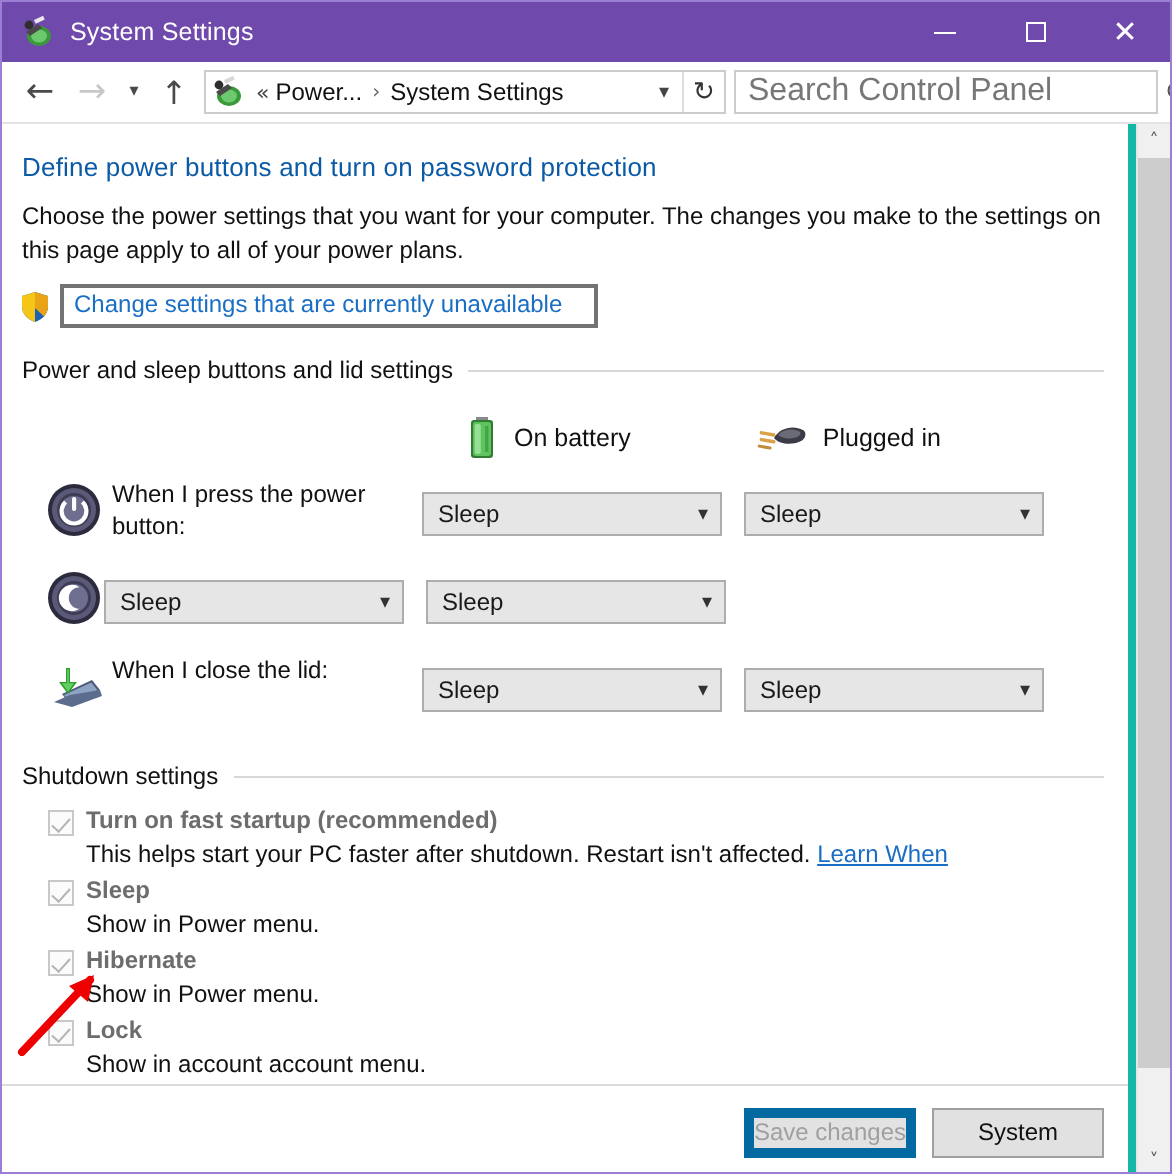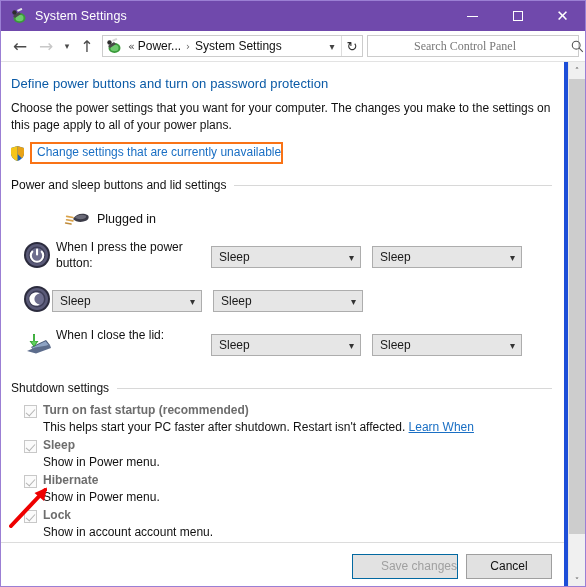--- a/index.html
+++ b/index.html
@@ -15,21 +15,21 @@
     font-size: 12px;
     color: #000000;
     -webkit-font-smoothing: antialiased;
   }
   .window {
     position: relative;
     width: 586px;
     height: 587px;
     box-sizing: border-box;
     border: 1px solid #9b7fd4;
-    background: #1d4ed8;
+    background: #14b8a6;
     overflow: hidden;
   }
 
   
   .titlebar {
     height: 30px;
     background: #7049ac;
     display: flex;
     align-items: center;
     position: relative;
@@ -136,26 +136,25 @@
     border: 1px solid #cccccc;
     display: flex;
     align-items: center;
     box-sizing: border-box;
     background: #ffffff;
   }
   .search-input {
     flex: 1;
     border: none;
     outline: none;
-    font-family: Liberation Serif, serif;
-    font-size: 12px;
+    font-family: Liberation Sans, sans-serif;
+    font-size: 16px;
     color: #111;
     padding-left: 6px;
     background: transparent;
-    margin-left: 40px;
   }
   .search-input::placeholder { color: #777777; }
   .search-icon {
     width: 22px; display:flex; align-items:center; justify-content:center;
     color: #444; font-size: 12px;
   }
 
   
   .content {
     position: relative;
@@ -187,22 +186,22 @@
   .uac-row {
     display: flex;
     align-items: center;
     margin: 9px 0 0 8px;
     position: relative;
   }
   .shield {
     width: 17px; height: 17px; position: relative; flex: none; margin-right: 4px;
   }
   .redbox {
-    border: 2px solid #f97316;
-    padding: 1px 0 2px 5px;
+    border: 2px solid #737373;
+    padding: 1px 16px 2px 5px;
     display: inline-block;
     line-height: 15px;
   }
   .link {
     color: #1a6fc4;
     font-size: 12px;
     text-decoration: none;
     cursor: pointer;
   }
 
@@ -326,23 +325,22 @@
     min-width: 86px;
     font-size: 12px;
     font-family: "Liberation Sans", sans-serif;
     box-sizing: border-box;
     display: flex;
     align-items: center;
     justify-content: center;
   }
   .btn.disabled {
     background: #e2e2e2;
-    border: 1px solid #0369a1;
+    border: 5px solid #0369a1;
     color: #a0a0a0;
-    padding-left: 28px;
   }
   .btn.normal {
     background: #e1e1e1;
     border: 1px solid #9f9f9f;
     color: #111;
     margin-left: 8px;
     cursor: pointer;
   }
 
   
@@ -465,20 +463,32 @@
           <a class="link">Change settings that are currently unavailable</a>
         </span>
       </div>
 
       <div class="section-head">
         <span>Power and sleep buttons and lid settings</span>
         <span class="rule"></span>
       </div>
 
       <div class="col-headers">
+        <div class="col-h battery">
+          <span class="icon-battery">
+            <svg width="16" height="22" viewBox="0 0 16 22">
+              <rect x="5" y="0.5" width="6" height="2" fill="#8a8a8a"></rect>
+              <rect x="2.5" y="2" width="11" height="19" rx="1.6" fill="#2f7d32"></rect>
+              <rect x="3.5" y="3" width="9" height="17" rx="1.2" fill="#5ec45e"></rect>
+              <rect x="4.4" y="4" width="3" height="15" rx="1" fill="#95e095"></rect>
+              <rect x="9.6" y="5" width="1.6" height="13" fill="#2f7d32" opacity="0.5"></rect>
+            </svg>
+          </span>
+          <span>On battery</span>
+        </div>
         <div class="col-h plug">
           <span class="icon-plug">
             <svg width="26" height="18" viewBox="0 0 26 18">
               <path d="M9 9 C12 3.5 19 2.5 23.5 5 C25.5 6.2 25 9.5 22 10.8 C18 12.6 12 12.4 9 9 Z" fill="#3b3b47"></path>
               <path d="M11 7.5 C13.5 4.5 18.5 4 21.5 5.6 C22.6 6.2 22.4 7.5 21 8.2 C18 9.7 13.5 9.6 11 7.5 Z" fill="#6a6a78"></path>
               <rect x="2" y="5.4" width="8" height="1.7" rx="0.8" fill="#d9a24a" transform="rotate(10 2 5.4)"></rect>
               <rect x="2" y="8.8" width="8" height="1.7" rx="0.8" fill="#d9a24a" transform="rotate(10 2 8.8)"></rect>
               <rect x="1" y="12.2" width="7" height="1.5" rx="0.7" fill="#c08c3c" transform="rotate(10 1 12.2)"></rect>
             </svg>
           </span>
@@ -580,21 +590,21 @@
         <div class="check-item" style="margin-top:3px;">
           <span class="cbox"></span>
           <span class="check-label">Lock</span>
         </div>
         <div class="sub-text">Show in account account menu.</div>
 
       </div>
 
       <div class="footer">
         <div class="btn disabled">Save changes</div>
-        <div class="btn normal">Cancel</div>
+        <div class="btn normal">System</div>
       </div>
 
       <svg class="red-arrow" viewBox="0 0 46 42">
         <path d="M4 40 L38 4" stroke="#ee0000" stroke-width="4" stroke-linecap="round"></path>
         <path d="M40 1.5 L27.5 7 L37 15 Z" fill="#ee0000"></path>
       </svg>
 
     </div>
 
     <div class="scrollbar">

